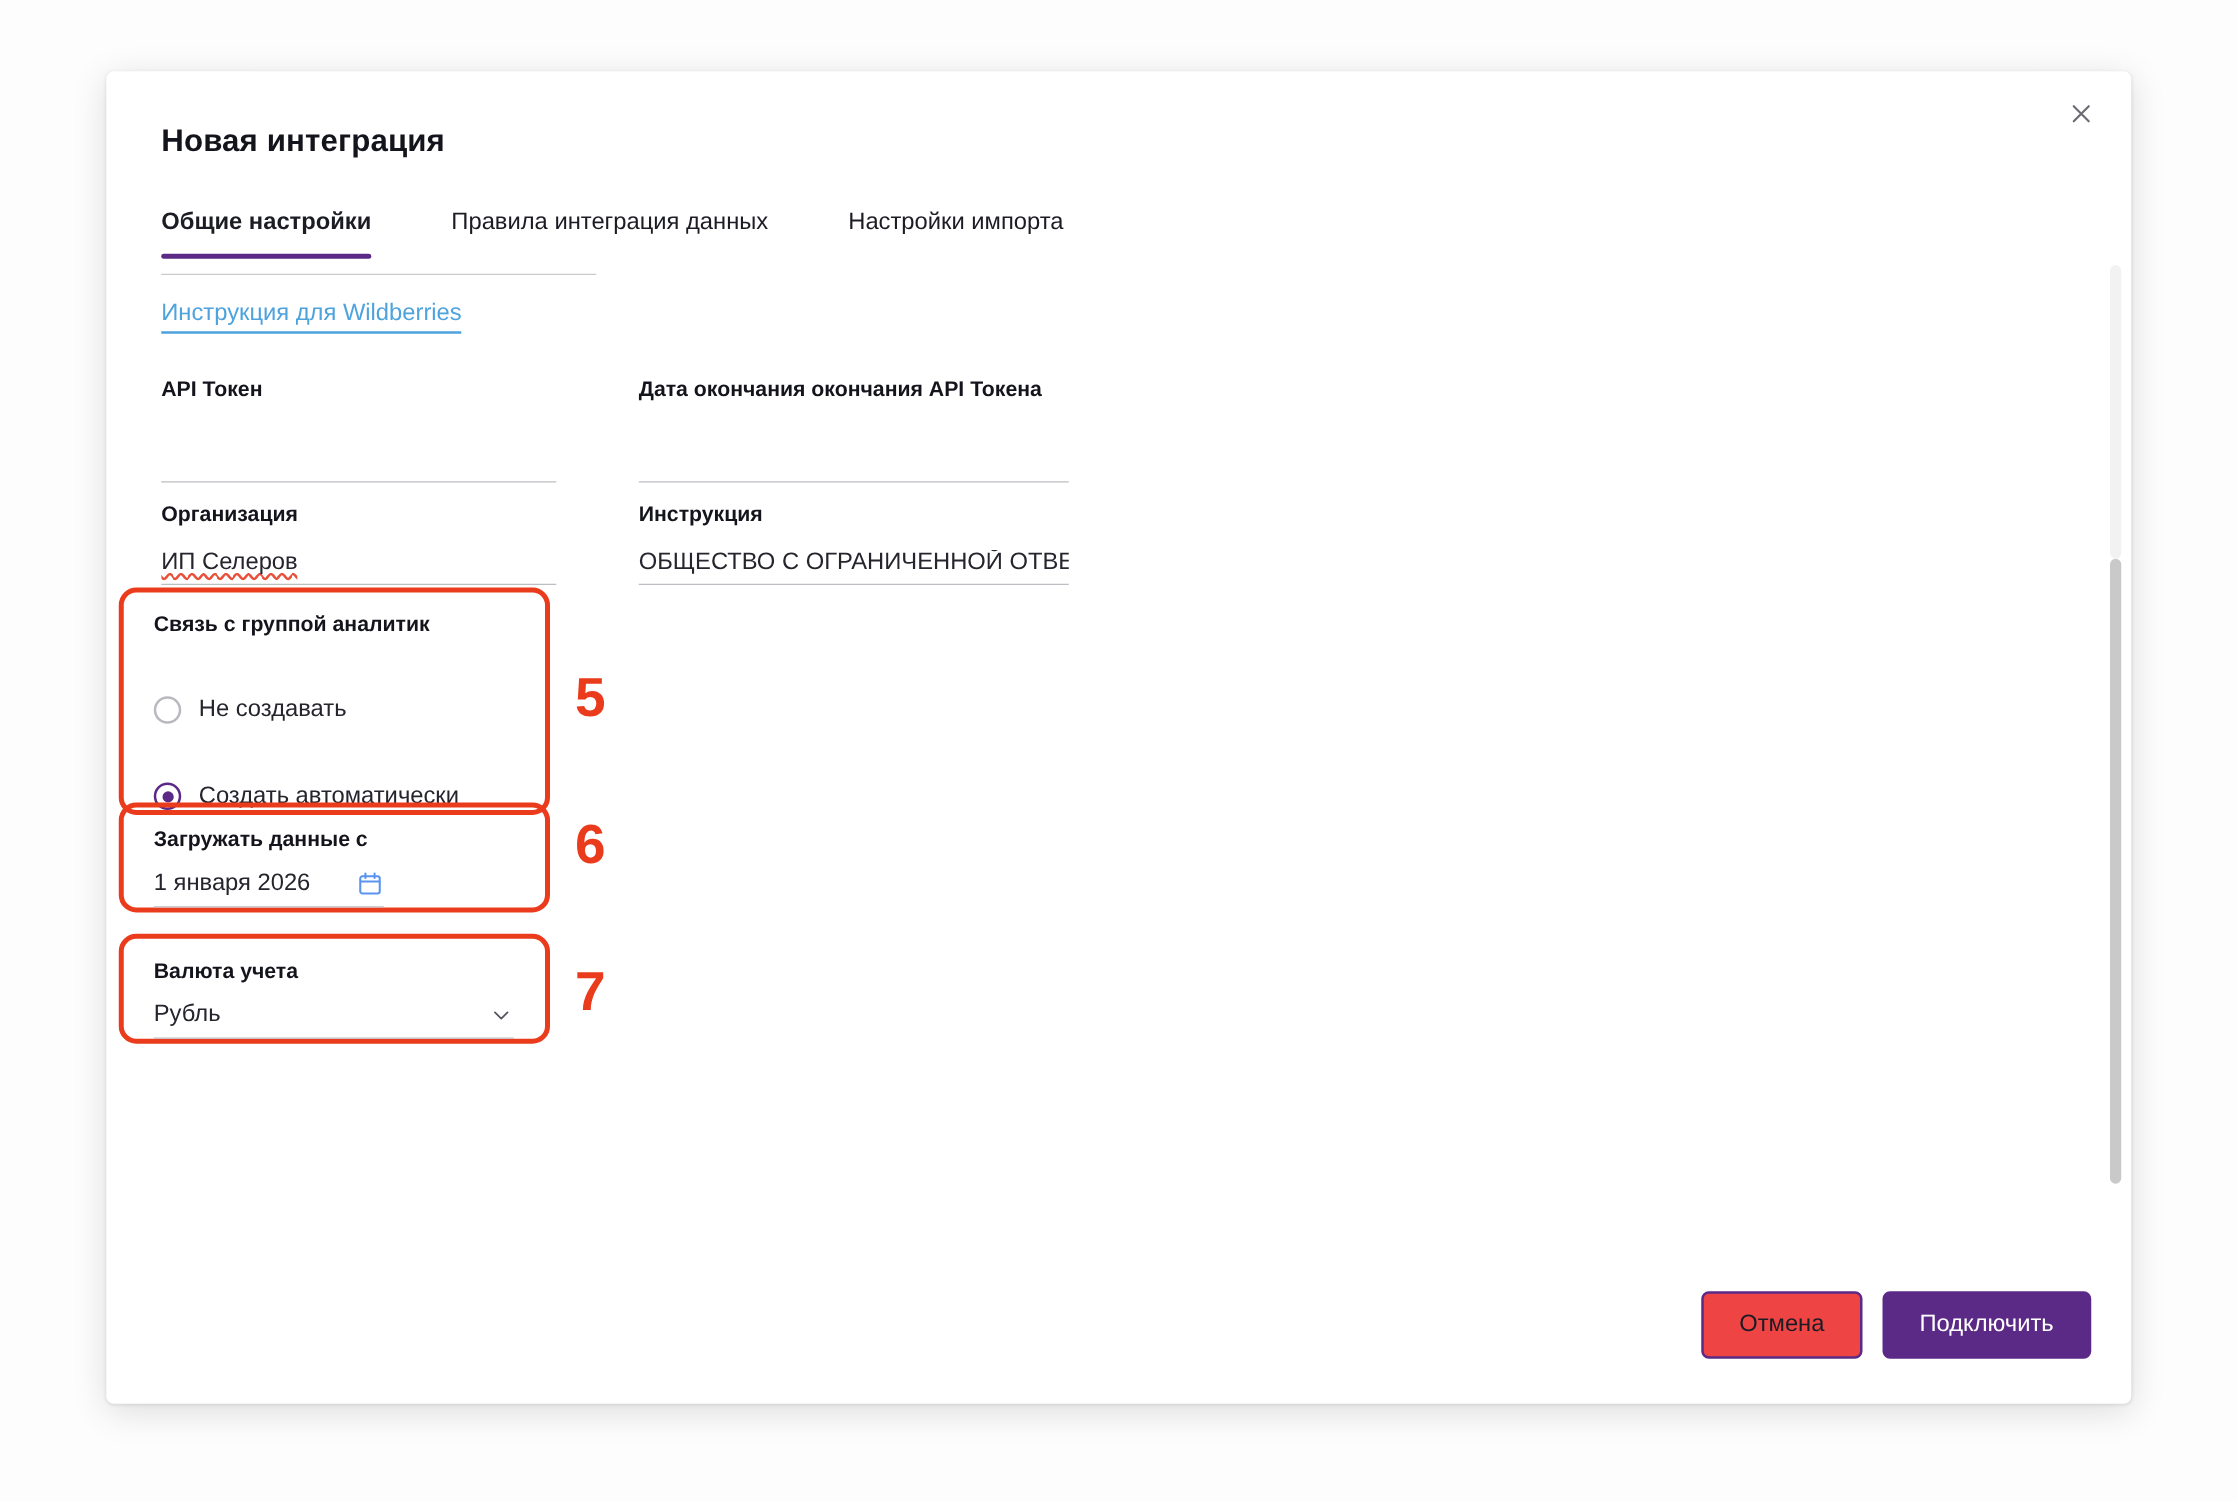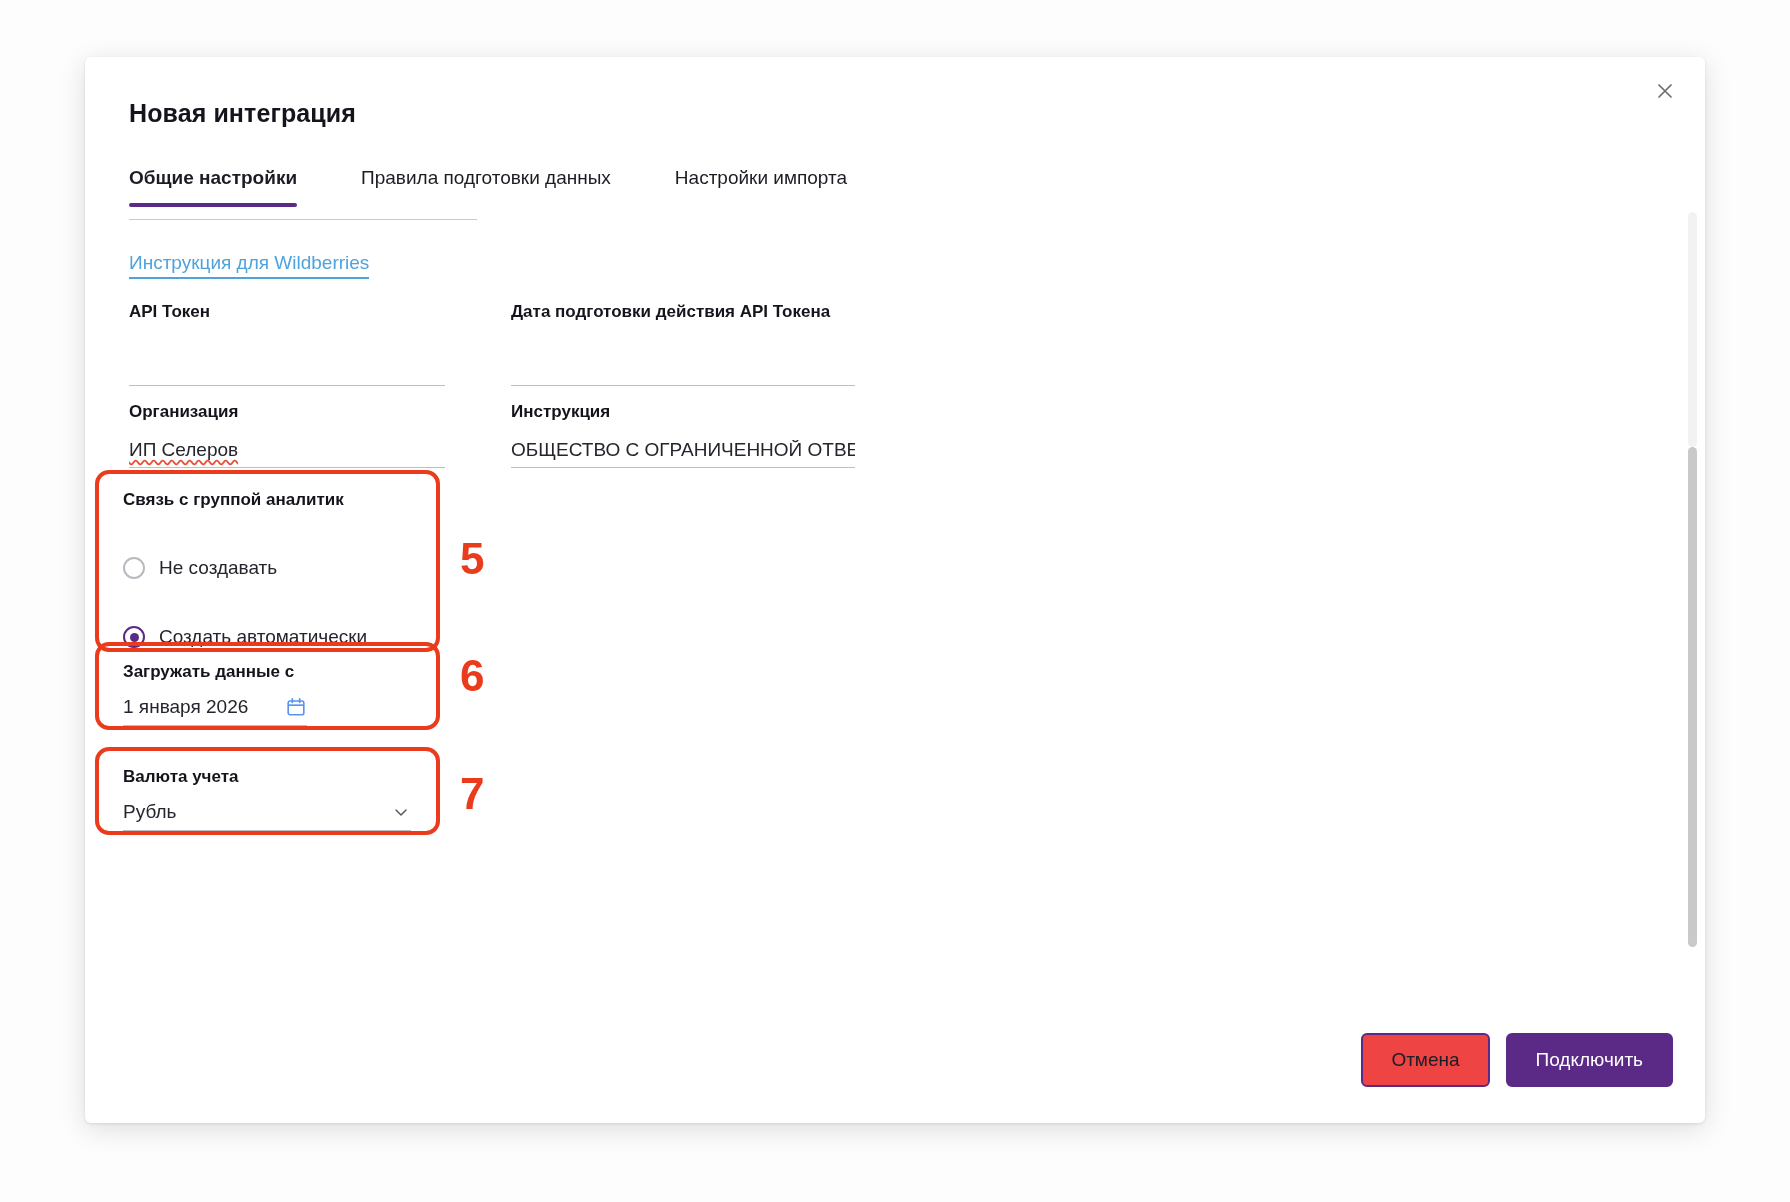--- a/index.html
+++ b/index.html
@@ -104,21 +104,20 @@
   .instr-link {
     position: absolute;
     left: 44px;
     top: 183px;
     font-size: 19px;
     color: #4ea3dd;
     text-decoration: none;
     border-bottom: 2px solid #4ea3dd;
     padding-bottom: 3px;
     cursor: pointer;
-    margin-top: 12px;
   }
 
   
   .field {
     position: absolute;
   }
   .field-label {
     font-size: 17px;
     font-weight: bold;
     color: #14141c;
@@ -326,36 +325,36 @@
     <div id="close-btn">
       <svg width="20" height="20" viewBox="0 0 20 20" fill="none" aria-hidden="true">
         <path d="M4 4 L16 16 M16 4 L4 16" stroke="currentColor" stroke-width="1.7" stroke-linecap="round"></path>
       </svg>
     </div>
 
     <div class="dlg-title">Новая интеграция</div>
 
     <div class="tabs">
       <div class="tab active">Общие настройки</div>
-      <div class="tab">Правила подготовки данных</div>
+      <div class="tab">Правила интеграция данных</div>
       <div class="tab">Настройки импорта</div>
     </div>
     <div class="tabs-rule"></div>
 
     <a class="instr-link">Инструкция для Wildberries</a>
 
     <div class="field" id="f-api-token">
       <div class="field-label">API Токен</div>
       <div class="field-input">
         <div class="field-value"></div>
       </div>
     </div>
 
     <div class="field" id="f-api-expiry">
-      <div class="field-label">Дата подготовки действия API Токена</div>
+      <div class="field-label">Дата окончания окончания API Токена</div>
       <div class="field-input">
         <div class="field-value"></div>
       </div>
     </div>
 
     <div class="field" id="f-org">
       <div class="field-label">Организация</div>
       <div class="field-input">
         <div class="field-value spell">ИП Селеров</div>
       </div>

